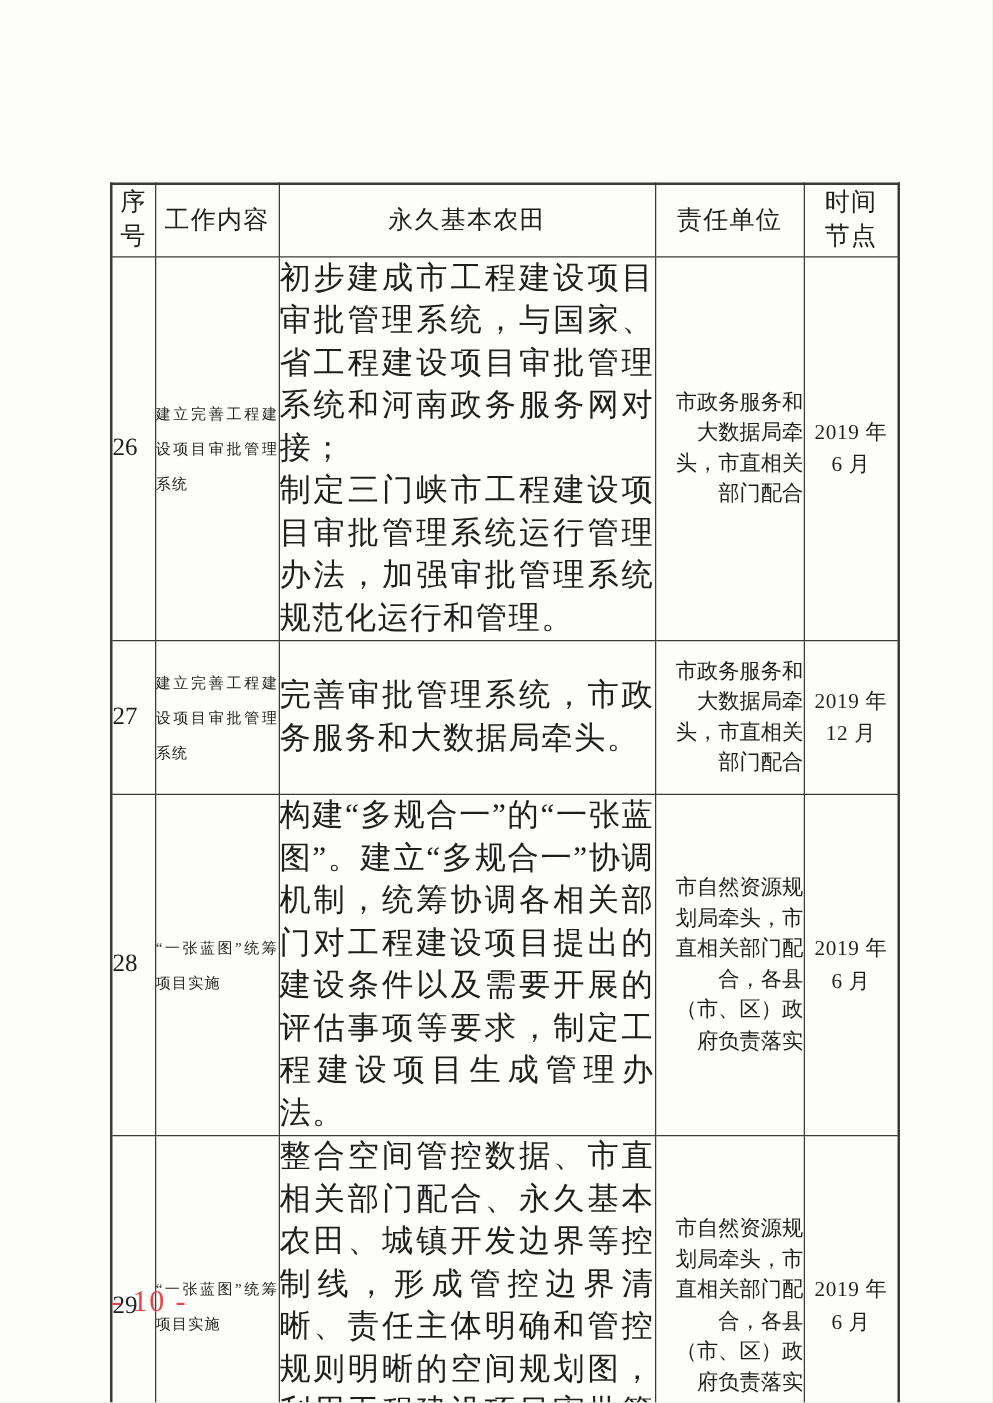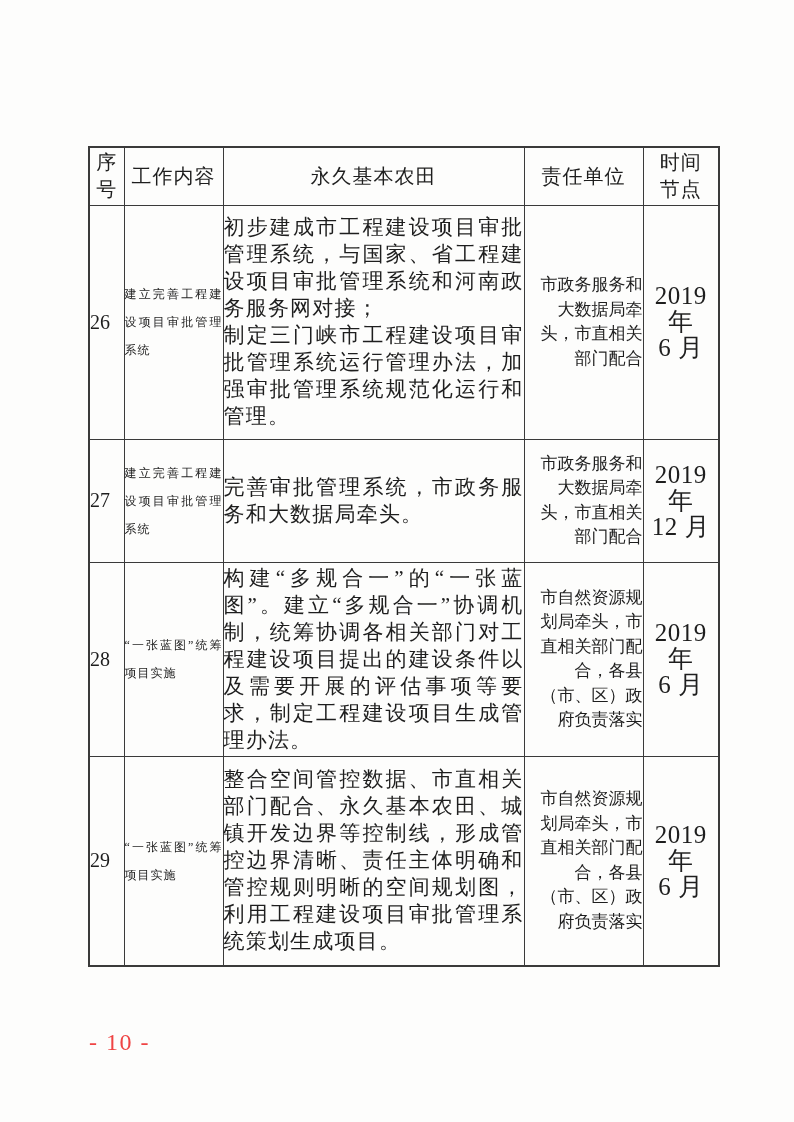--- a/index.html
+++ b/index.html
@@ -51,36 +51,36 @@
   }
   .c-content {
     font-size: 12px;
     line-height: 28px;
     letter-spacing: 1px;
     text-align: justify;
     text-justify: inter-ideograph;
     padding: 0 5px;
   }
   .c-tasks {
-    font-size: 21px;
-    line-height: 27px;
+    font-size: 25px;
+    line-height: 34px;
     letter-spacing: 1.2px;
     text-align: justify;
     text-justify: inter-ideograph;
     padding: 0 7px;
     white-space: pre-line;
   }
   .c-unit {
     font-size: 17px;
     line-height: 24.5px;
     text-align: right;
     padding: 0 2px;
   }
   .c-time {
-    font-size: 25px;
+    font-size: 17px;
     line-height: 26px;
     letter-spacing: 0.5px;
     text-align: center;
     white-space: pre-line;
   }
   .pageno {
     position: absolute;
     left: 89px;
     top: 1029px;
     font-size: 24px;

